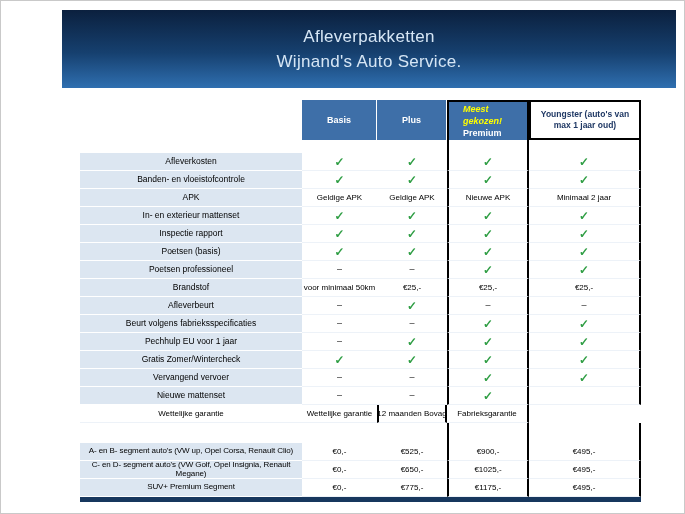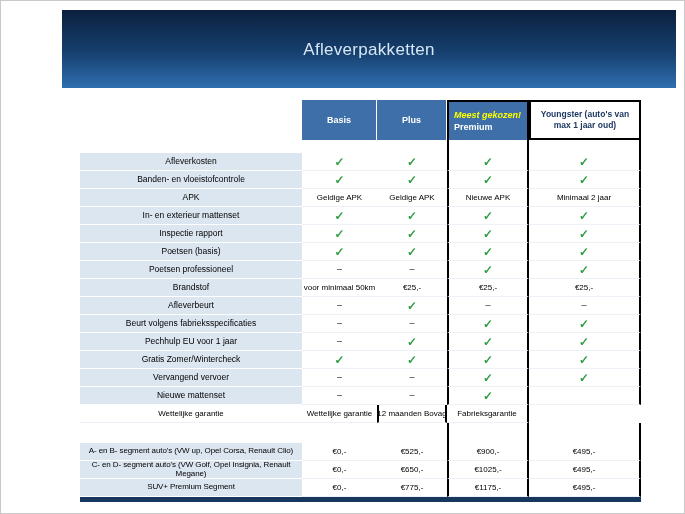--- a/index.html
+++ b/index.html
@@ -17,21 +17,21 @@
     font-size:17px;line-height:25px;letter-spacing:.3px;text-align:right;
   }
 
   
   .tablewrap{position:absolute;left:80px;top:100px;width:659px;}
   .row{display:grid;grid-template-columns:222px 75px 70px 82px 112px;}
   .cell{box-sizing:border-box;display:flex;align-items:center;justify-content:center;overflow:hidden;}
 
   .header-row{height:40px;}
   .hblue{background:var(--header-blue,#3e6fa8);color:#fff;font-weight:bold;font-size:9px;border-right:1px solid #fff;}
-  .hpremium{flex-direction:column;align-items:flex-start;justify-content:center;padding-left:5px;border-right:none;}
+  .hpremium{flex-direction:column;align-items:flex-start;justify-content:center;padding-left:14px;border-right:none;}
   .badge{color:var(--badge-yellow,#ffff00);font-style:italic;font-weight:bold;font-size:9px;line-height:12px;}
   .pname{font-size:9px;line-height:12px;}
   .hyoung{background:#fff;border:2px solid #000;color:#1f3864;font-weight:bold;font-size:8.5px;
           text-align:center;line-height:1.3;padding:12px 3px;}
 
   .c-premium{border-left:2px solid #000;border-right:2px solid #000;}
   .header-row .c-premium{border-top:2px solid #000;}
   .c-youngster{border-right:2px solid #000;}
 
   .gap-row{height:13px;}
@@ -47,20 +47,21 @@
 
   .bottom-bar{width:561px;height:5px;background:var(--navy,#17375e);}
 </style>
 </head>
 <body>
 
 <div class="frame"></div>
 
 <div class="banner">
   <div>Afleverpakketten</div>
+  <div>Wijnand's Auto Service.</div>
 </div>
 
 <div class="tablewrap">
 
   <div class="row header-row">
     <div class="cell"></div>
     <div class="cell hblue">Basis</div>
     <div class="cell hblue">Plus</div>
     <div class="cell hblue hpremium c-premium">
       <div class="badge">Meest gekozen!</div>

